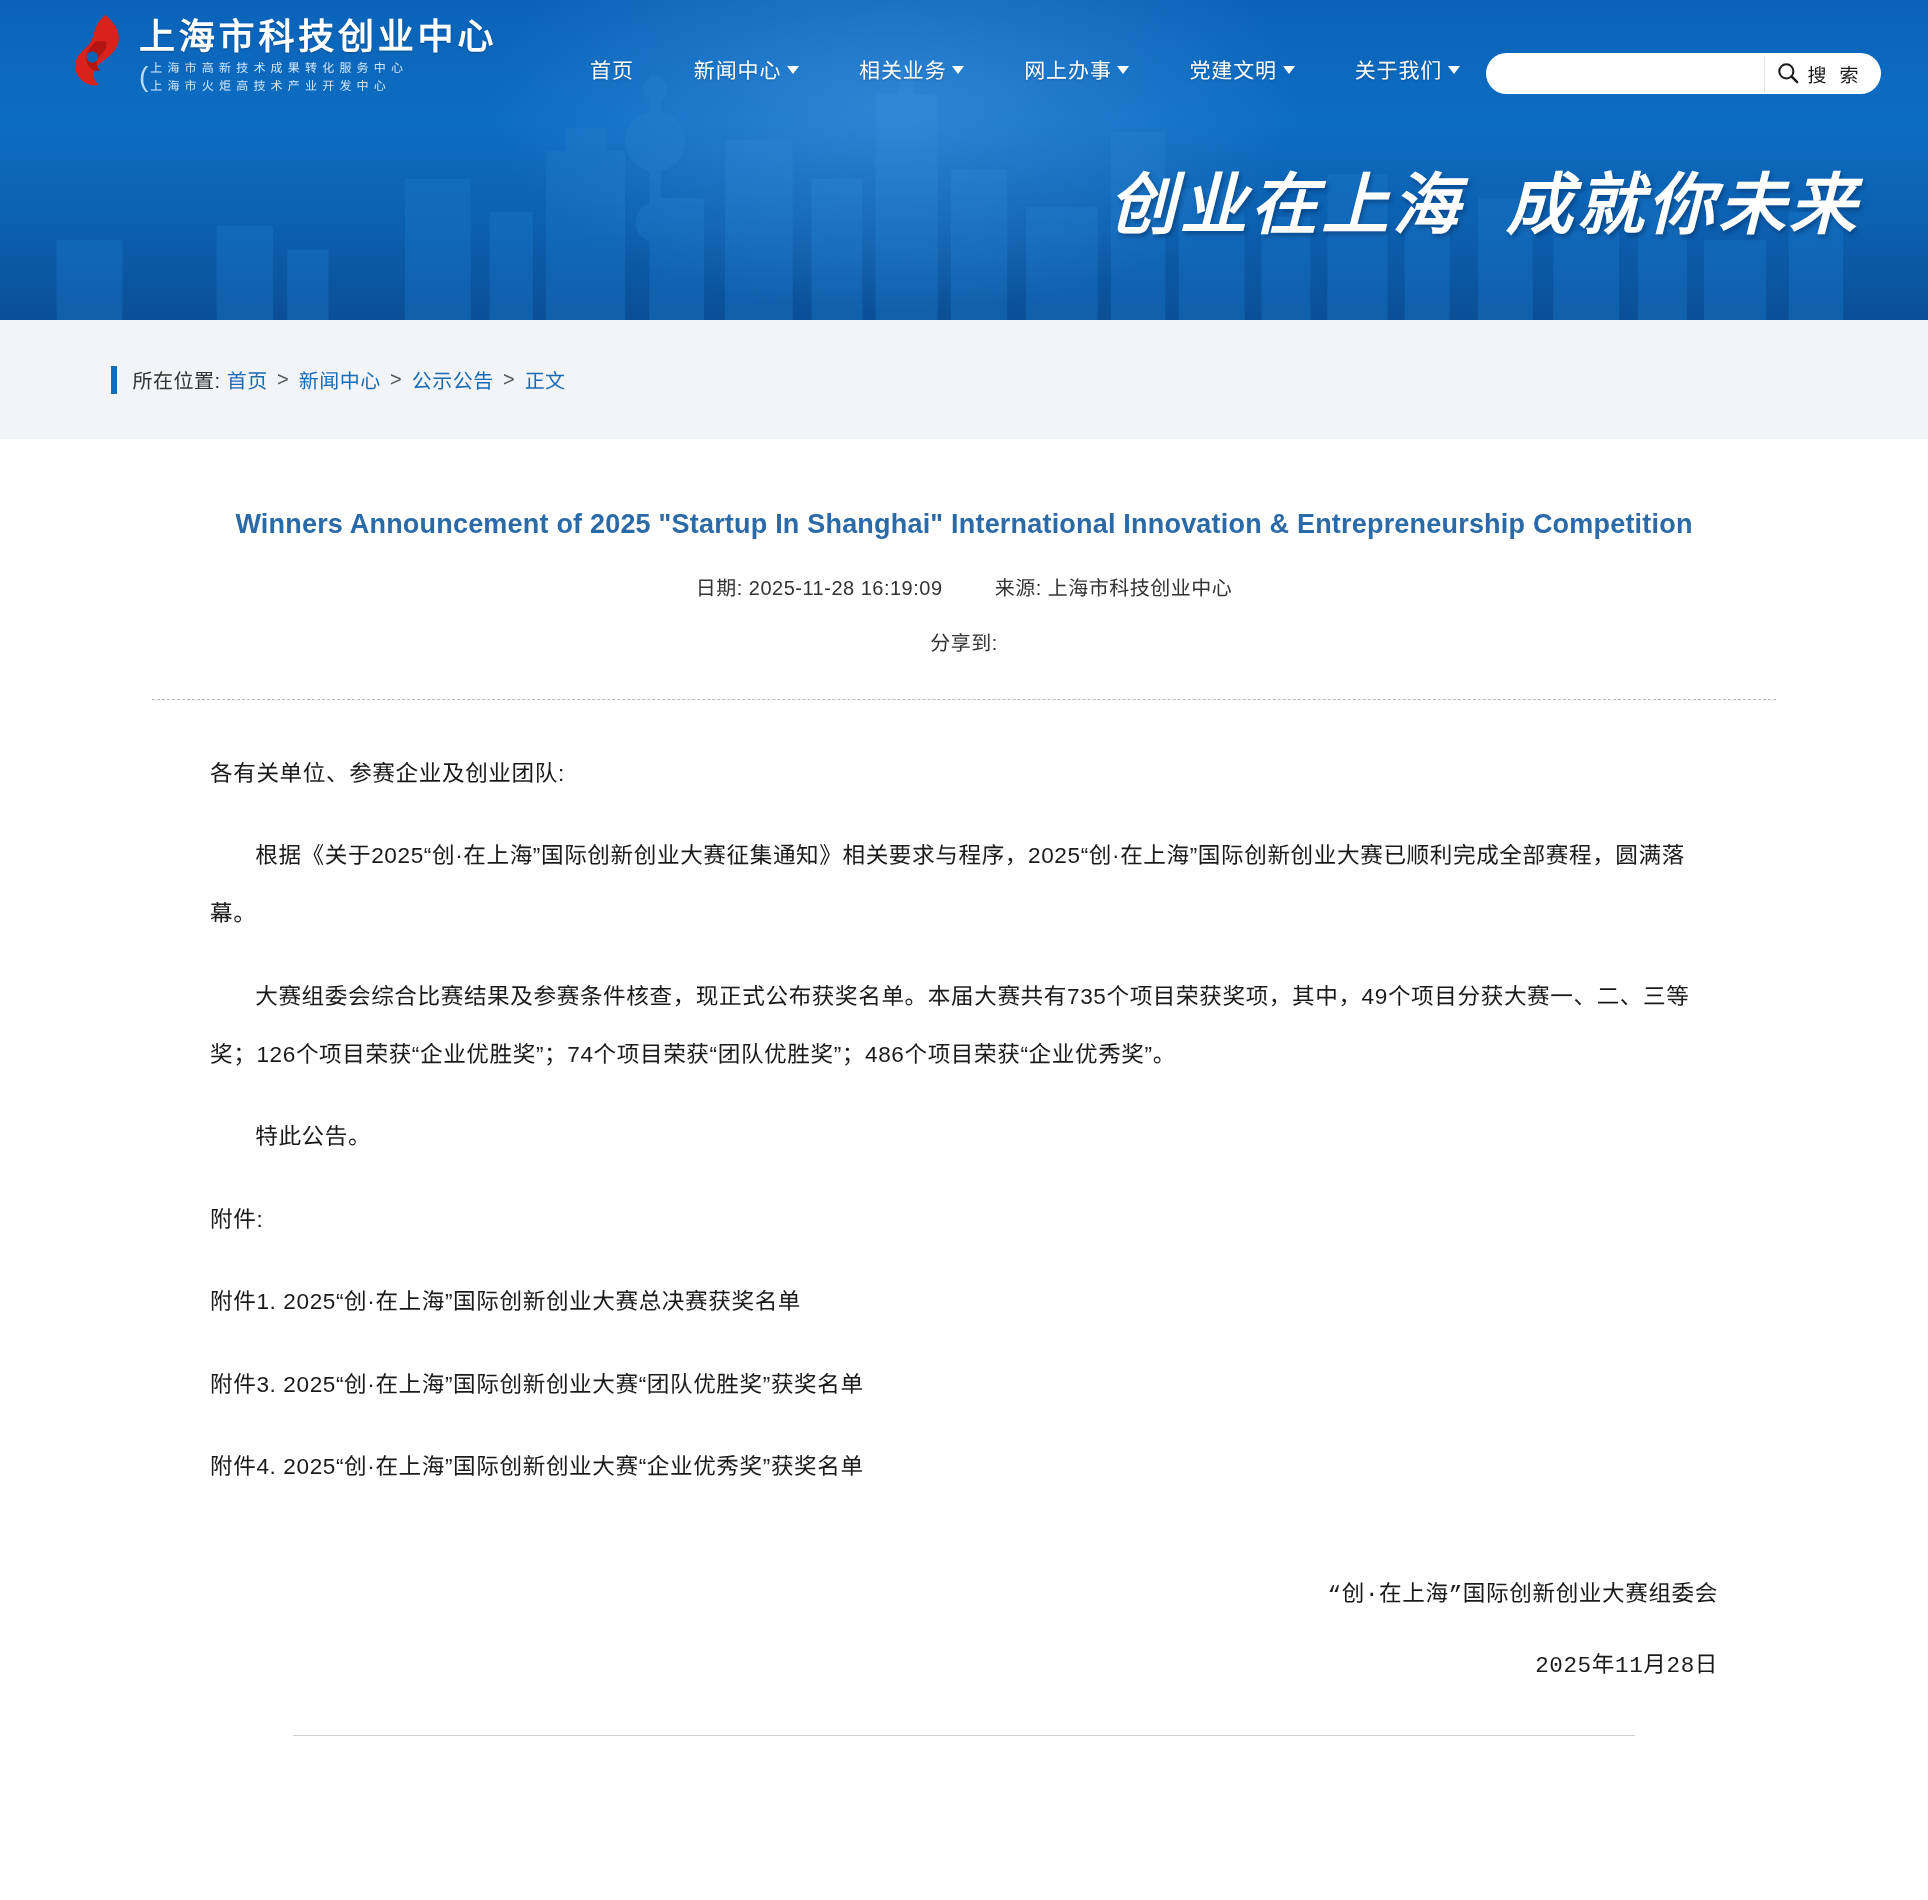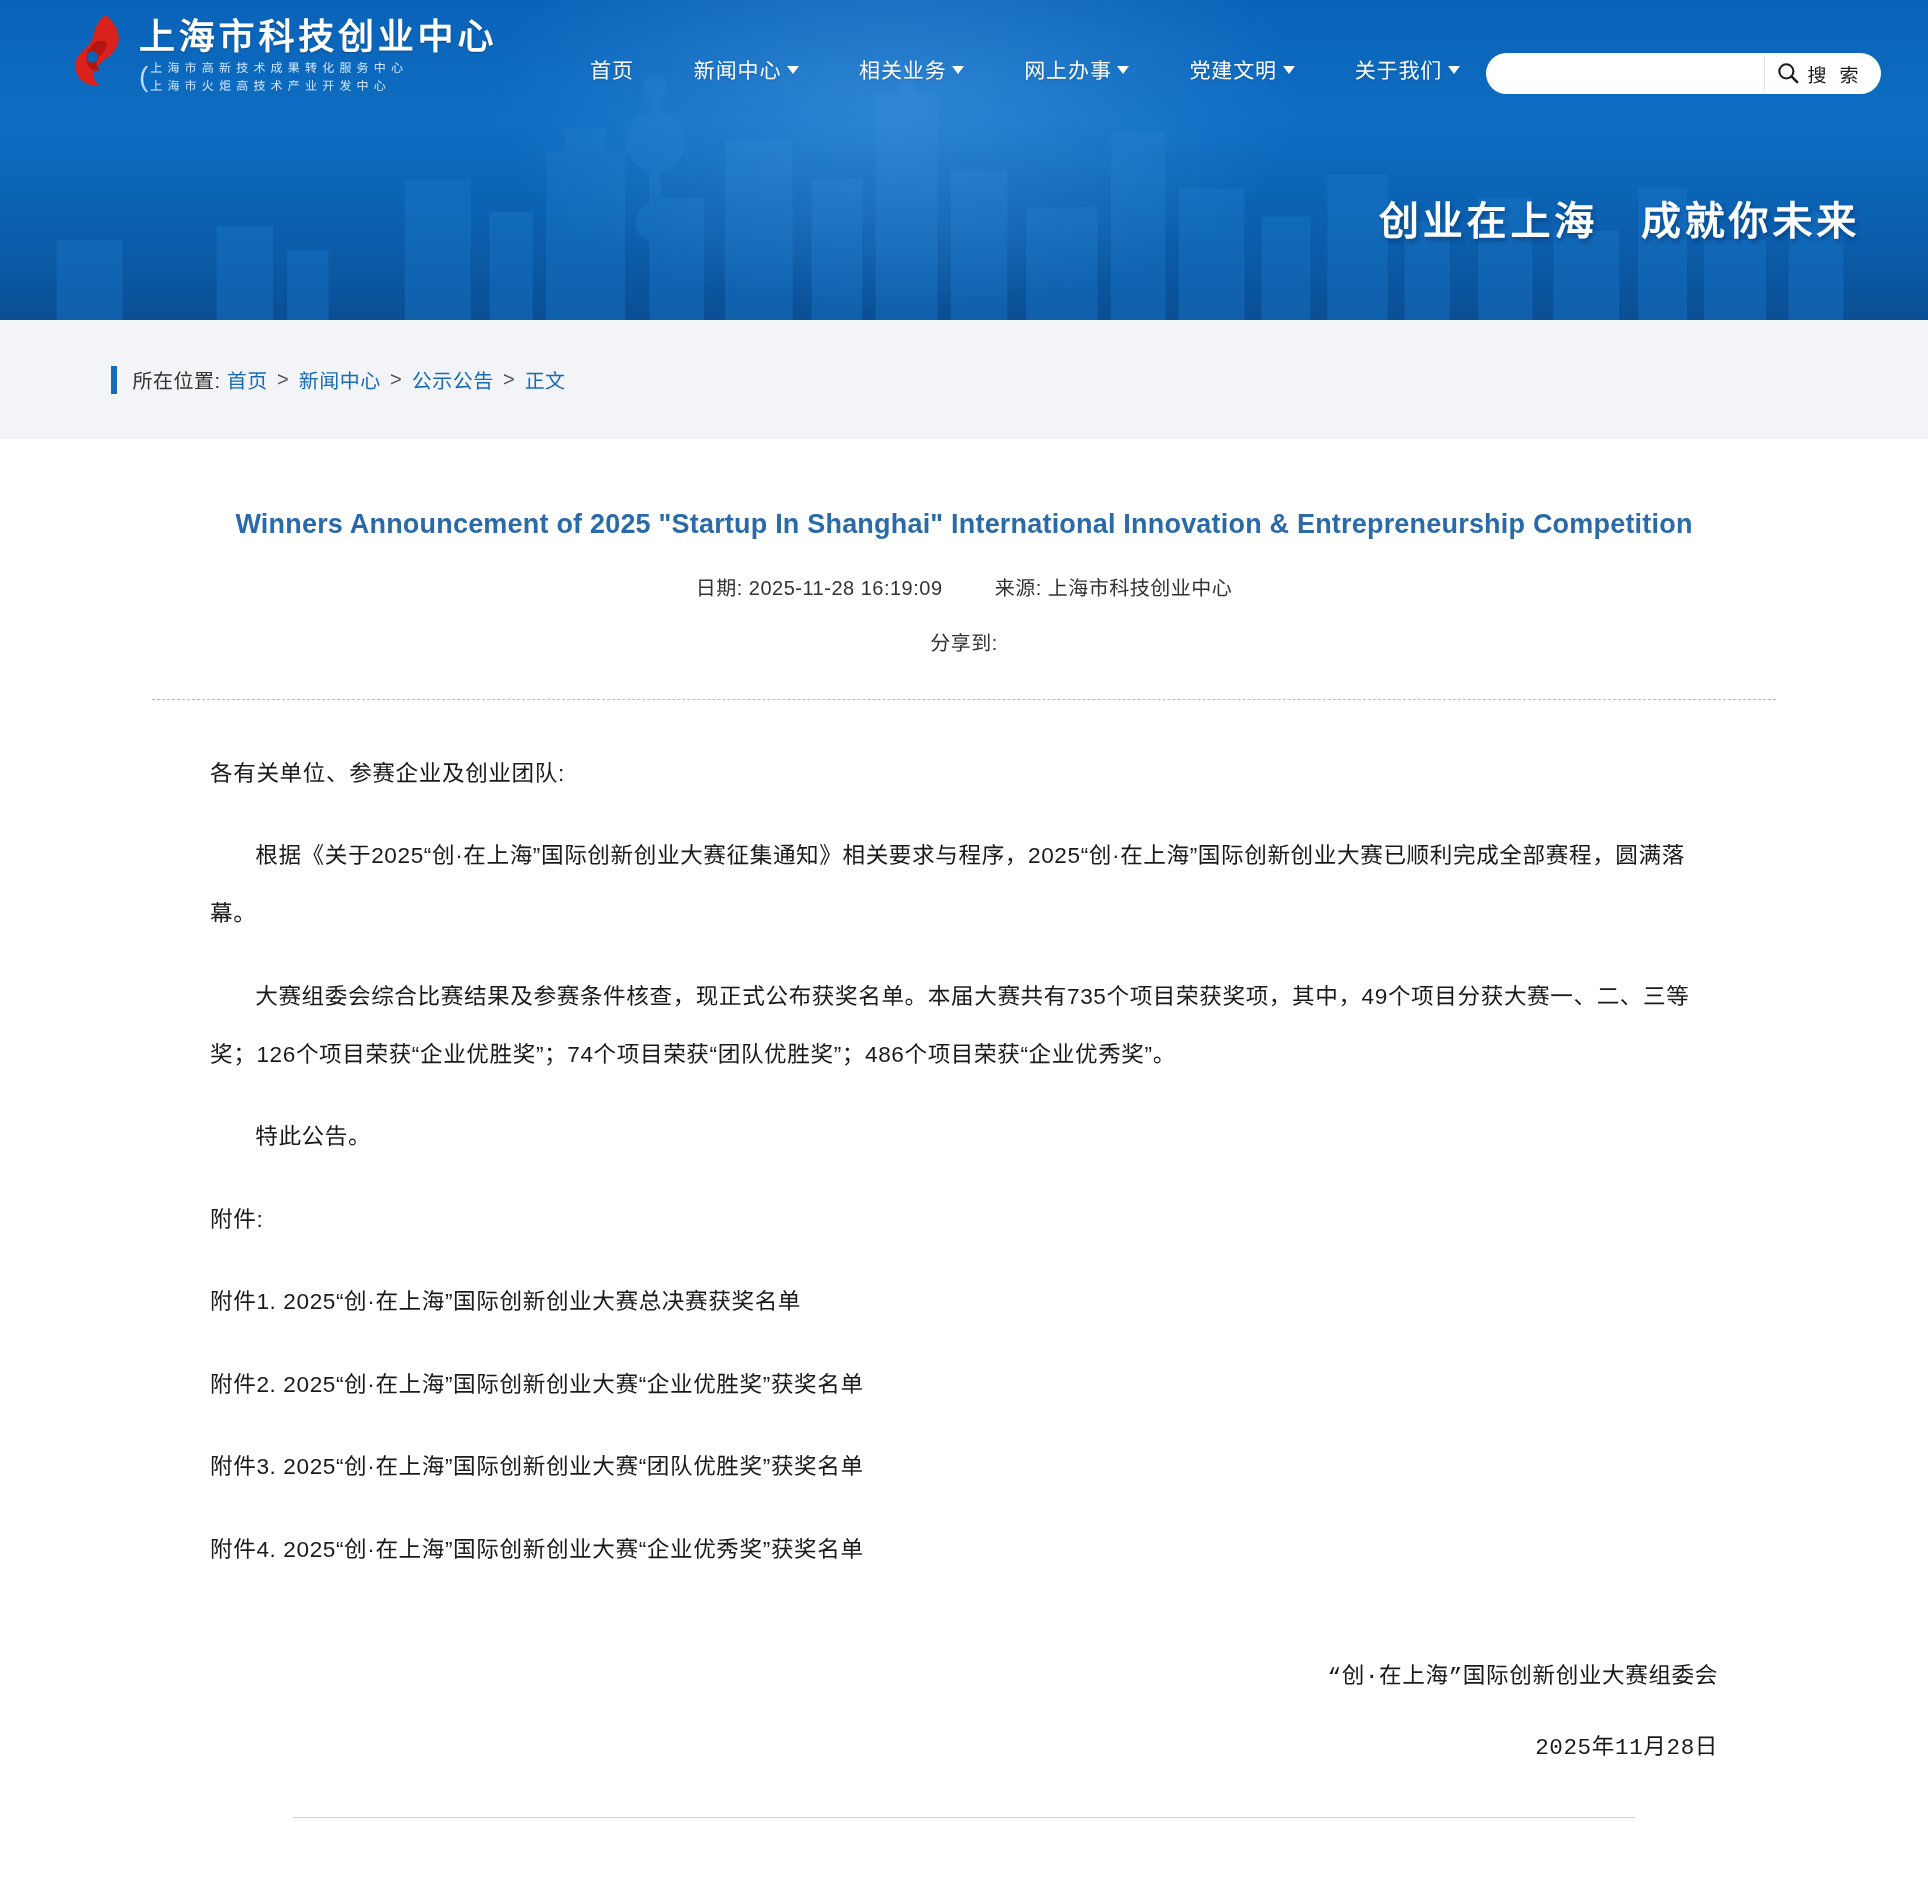--- a/index.html
+++ b/index.html
@@ -132,22 +132,23 @@
     letter-spacing: 3.8px;
     font-family: "Liberation Sans", sans-serif;
     border-left: 0.9px solid #e4e4e4;
   }
   .search-btn svg { flex: none; }
 
   
   .slogan {
     position: absolute;
     right: 68px; bottom: 73px;
-    font-size: 40px;
+    font-size: 67px;
     font-weight: bold;
+    font-style: italic;
     color: #ffffff;
     letter-spacing: 3.8px;
     text-shadow: 1.9px 2.8px 4.7px rgba(0,40,90,.45);
     white-space: nowrap;
   }
   .slogan .gap { display: inline-block; width: 43px; }
 
   
   .crumb-band {
     width: 1928px;
@@ -394,21 +395,20 @@
     <hr class="divider">
 
     <div class="body">
       <p>各有关单位、参赛企业及创业团队:</p>
       <p class="indent">根据《关于2025“创·在上海”国际创新创业大赛征集通知》相关要求与程序，2025“创·在上海”国际创新创业大赛已顺利完成全部赛程，圆满落幕。</p>
       <p class="indent">大赛组委会综合比赛结果及参赛条件核查，现正式公布获奖名单。本届大赛共有735个项目荣获奖项，其中，49个项目分获大赛一、二、三等奖；126个项目荣获“企业优胜奖”；74个项目荣获“团队优胜奖”；486个项目荣获“企业优秀奖”。</p>
       <p class="indent">特此公告。</p>
 
       <p class="attach-head">附件:</p>
       <p class="attach-item">附件1. 2025“创·在上海”国际创新创业大赛总决赛获奖名单</p>
-      <p class="attach-item">附件2. 2025“创·在上海”国际创新创业大赛“企业优胜奖”获奖名单</p>
       <p class="attach-item">附件3. 2025“创·在上海”国际创新创业大赛“团队优胜奖”获奖名单</p>
       <p class="attach-item">附件4. 2025“创·在上海”国际创新创业大赛“企业优秀奖”获奖名单</p>
     </div>
 
     <div class="sign">
       <div>“创·在上海”国际创新创业大赛组委会</div>
       <div class="d2">2025年11月28日</div>
     </div>
 
     <hr class="rule">

